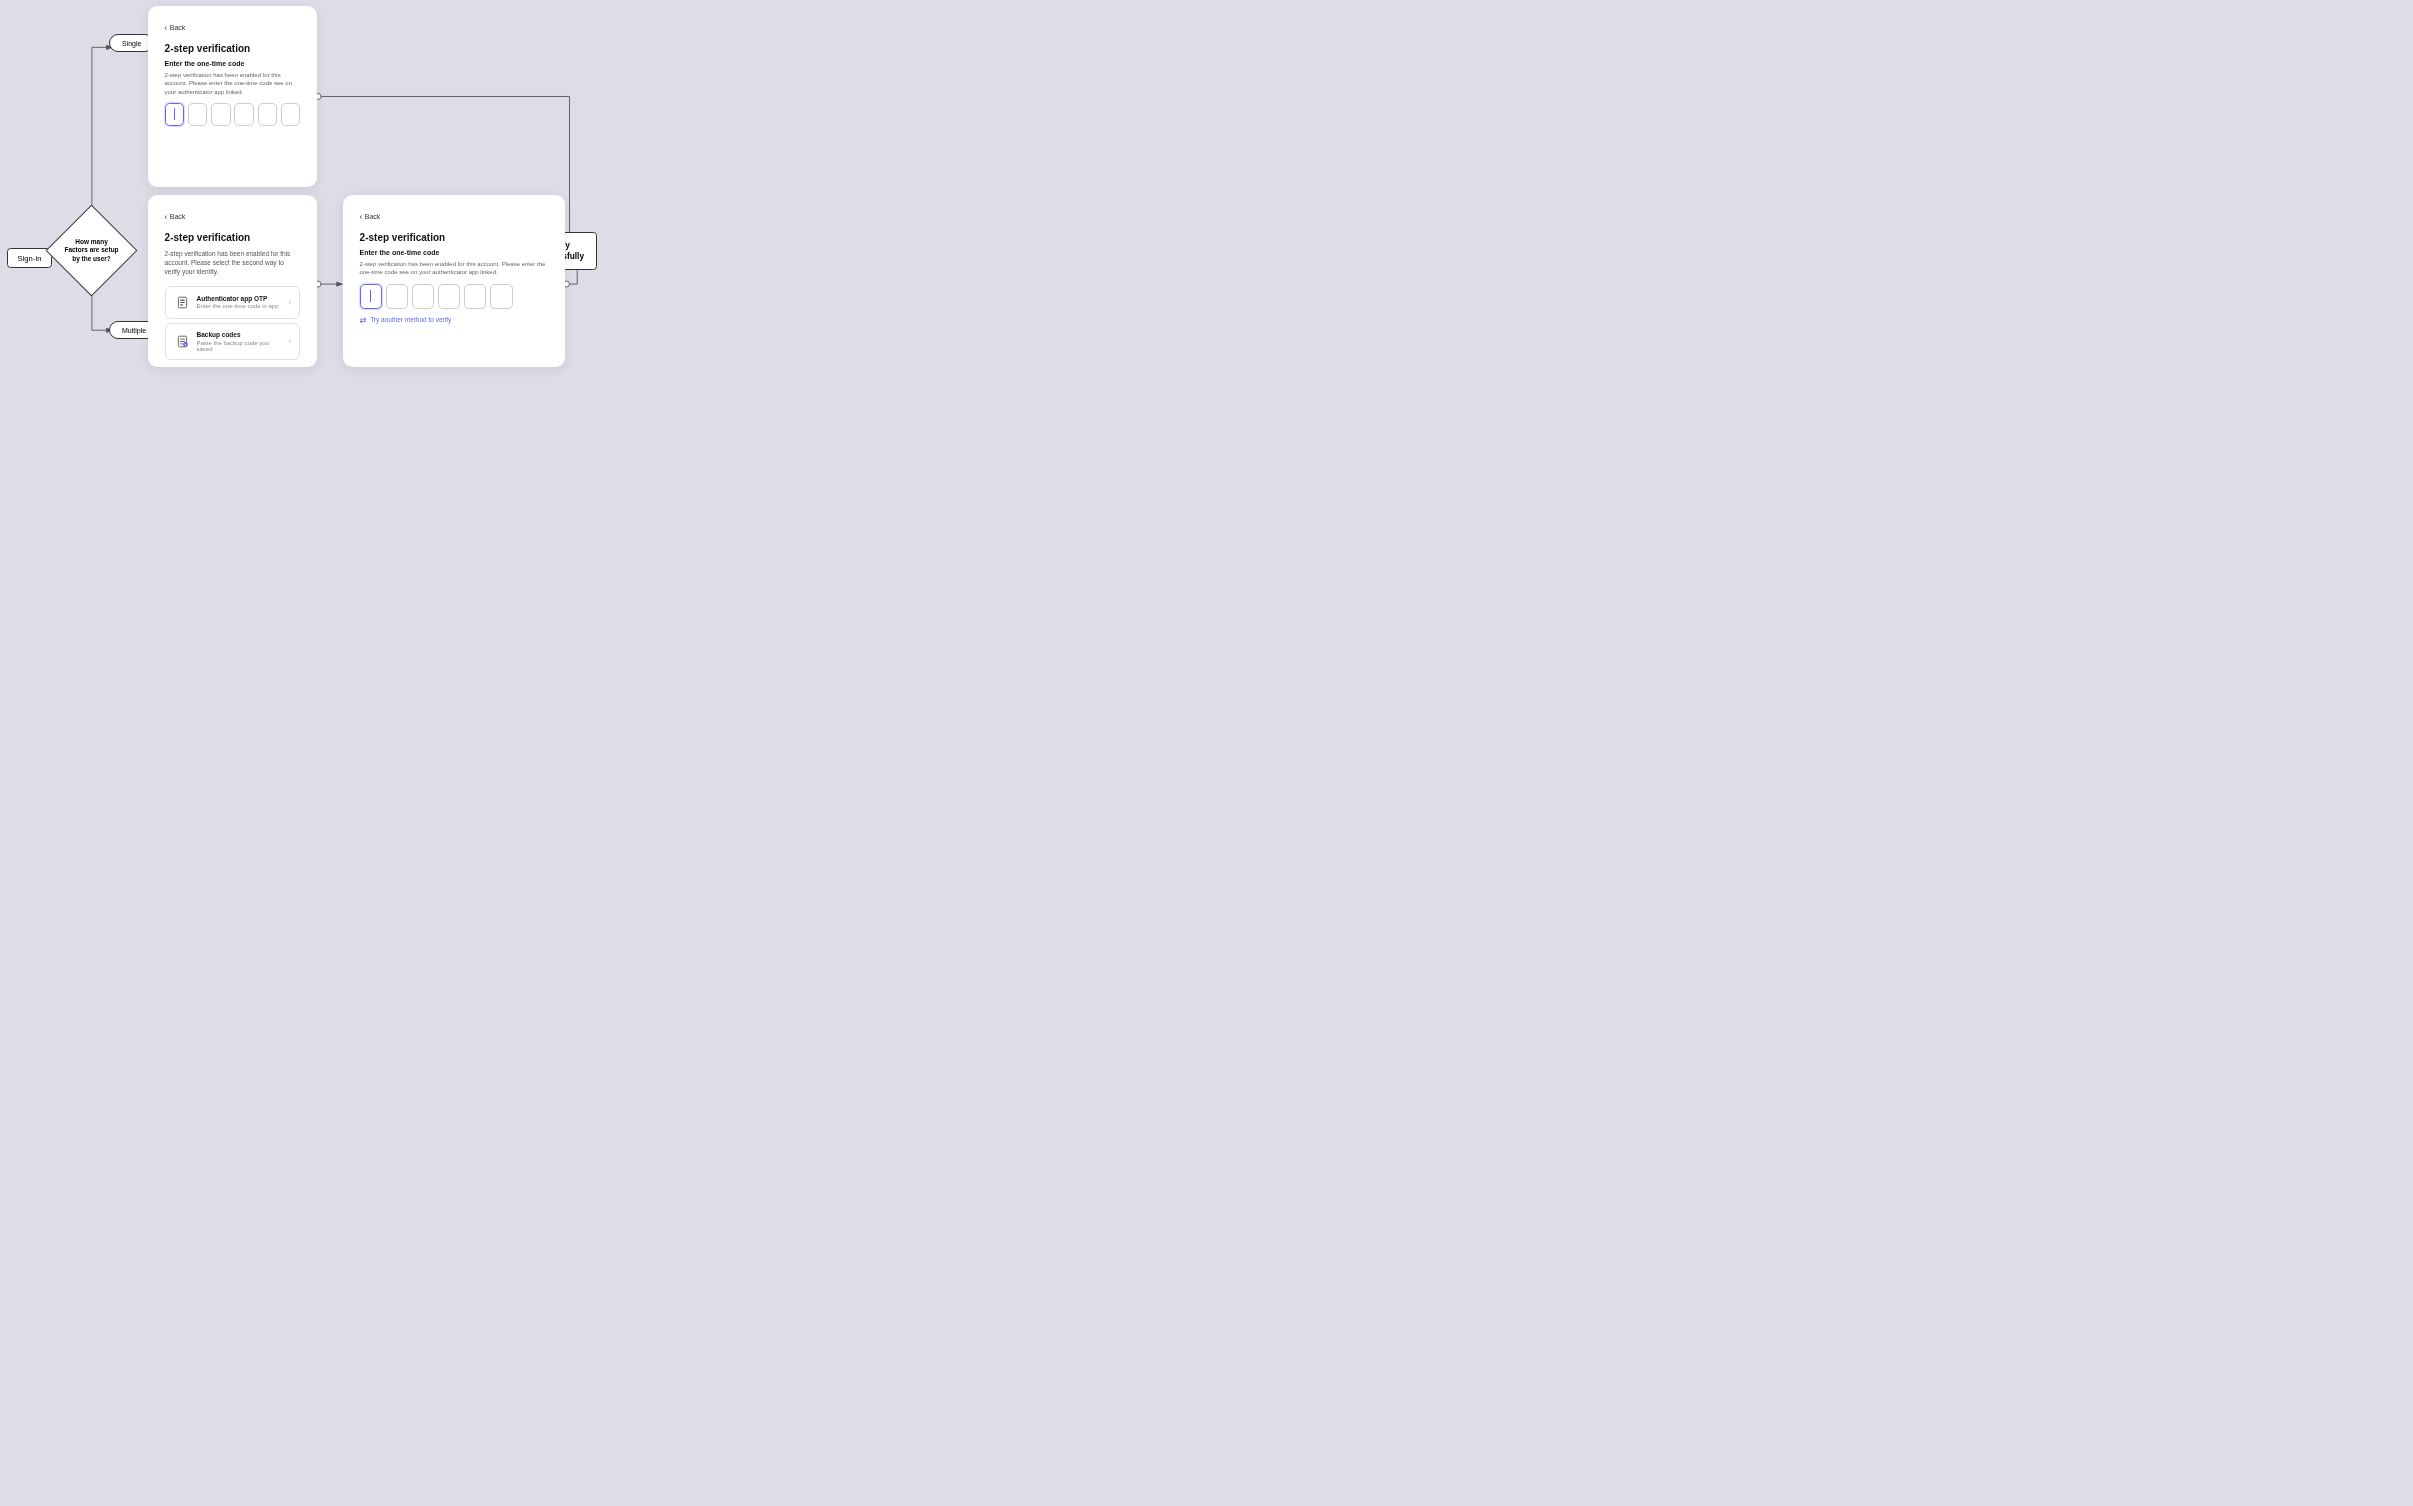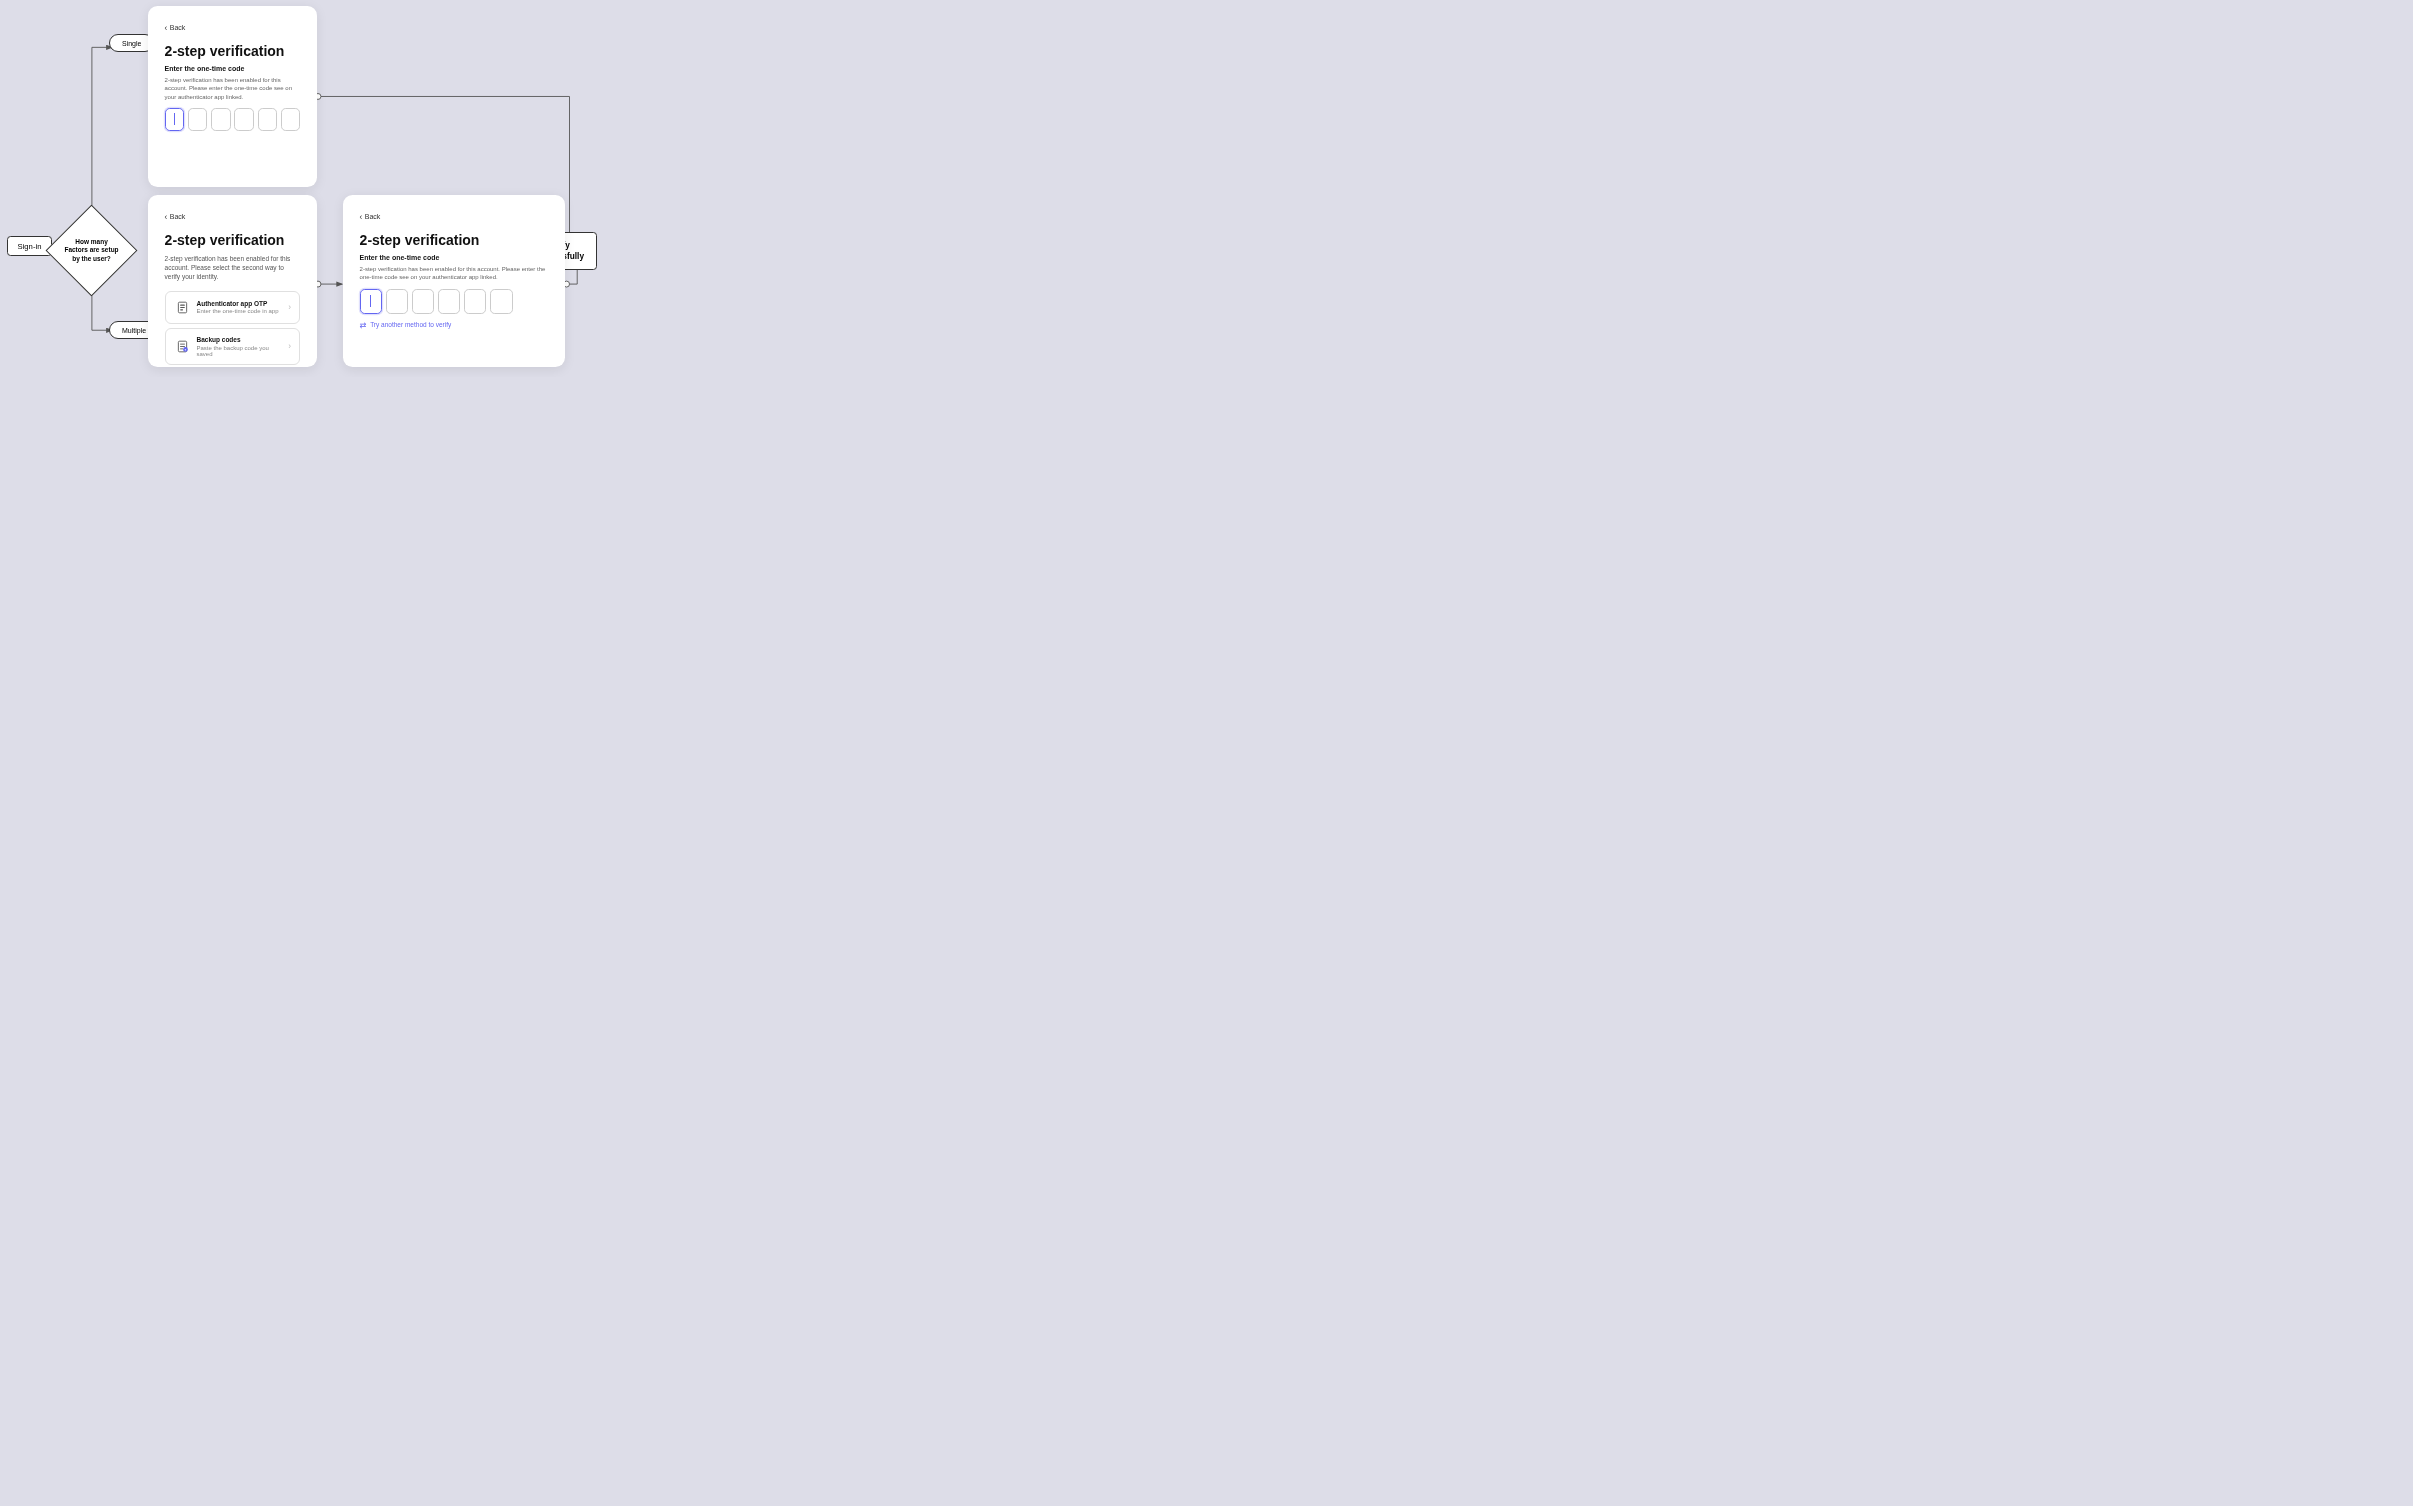--- a/index.html
+++ b/index.html
@@ -18,21 +18,21 @@
       top: 0; left: 0;
       width: 100%;
       height: 100%;
       pointer-events: none;
     }
 
     
     .signin-node {
       position: absolute;
       left: 7px;
-      top: 236px;
+      top: 248px;
       background: white;
       border: 0.9px solid #333;
       border-radius: 3.6px;
       padding: 4.7px 9.5px;
       font-size: 7.7px;
       font-weight: 500;
       white-space: nowrap;
     }
 
     
@@ -135,21 +135,21 @@
       align-items: center;
       gap: 2.4px;
       cursor: pointer;
     }
     .card-back-link::before {
       content: '‹';
       font-size: 8.3px;
     }
 
     .card-title {
-      font-size: 14px;
+      font-size: 10px;
       font-weight: 700;
       color: #111;
       margin-bottom: 6px;
     }
 
     .card-subtitle {
       font-size: 6.5px;
       color: #555;
       margin-bottom: 9.5px;
       line-height: 1.4;

